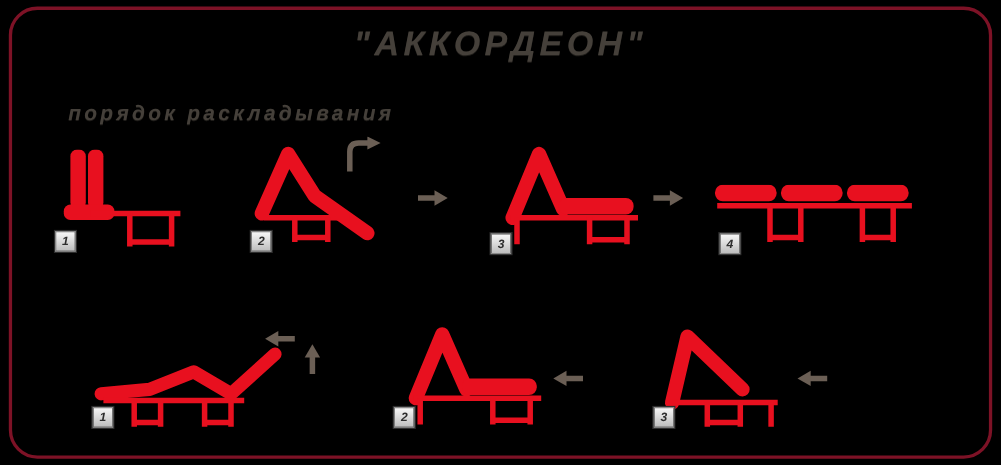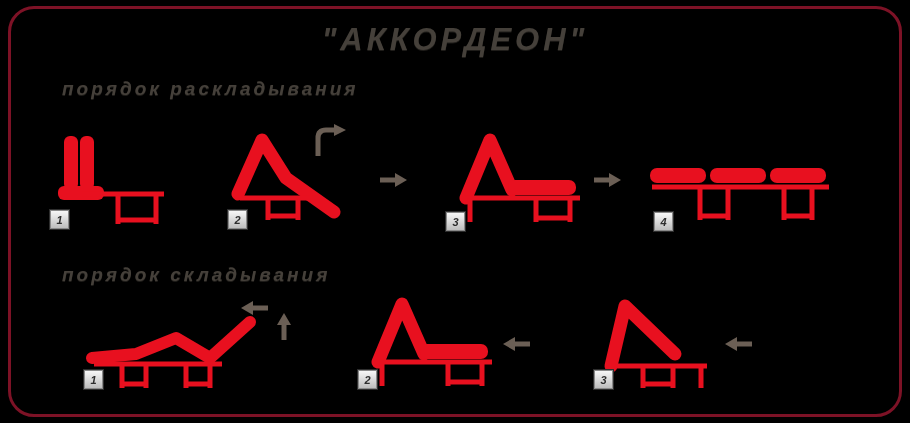--- a/index.html
+++ b/index.html
@@ -13,21 +13,21 @@
   }
   .title{
     position:absolute;top:22px;left:0;width:100%;text-align:center;margin:0;
     font-size:31px;font-weight:bold;font-style:italic;color:#45403a;
     letter-spacing:4px;text-shadow:0 1px 0 rgba(120,110,100,0.25);
   }
   .section-label{
     position:absolute;font-size:19px;font-weight:bold;font-style:italic;
     color:#45403a;letter-spacing:3px;text-shadow:0 1px 0 rgba(120,110,100,0.25);
   }
-  .unfold-label{left:62px;top:78px;}
+  .unfold-label{left:62px;top:93px;}
   .fold-label{left:62px;top:264px;}
   .abs{position:absolute;}
   .sofa rect{fill:#e8101f;stroke:none;}
   .sofa path{stroke:#e8101f;fill:none;}
   .sofa .thick{stroke-width:13;stroke-linecap:round;stroke-linejoin:round;}
   .sofa .thin{stroke-width:5;stroke-linecap:butt;}
   .arrow path{stroke:#6b5f55;fill:none;stroke-width:5;}
   .arrow polygon{fill:#6b5f55;stroke:none;}
   .step-box{
     position:absolute;width:17px;height:17px;
@@ -105,21 +105,20 @@
     <path class="thin" d="M80 19 V52"></path>
     <path class="thin" d="M52 48 H80"></path>
     <path class="thin" d="M136 19 V52"></path>
     <path class="thin" d="M164 19 V52"></path>
     <path class="thin" d="M136 48 H164"></path>
   </svg>
   <div class="step-box" style="left:654px;top:212px;">
     <span>4</span>
   </div>
 
-  <div class="section-label fold-label">порядок складывания</div>
 
   <svg class="sofa abs" style="left:80px;top:312px;" width="200" height="80" viewBox="0 0 200 80">
     <path class="thick" style="stroke-width:12" d="M12 46 L56 42 L96 26 L130 46 L170 10"></path>
     <path class="thin" d="M14 52 H142"></path>
     <path class="thin" d="M42 52 V76"></path>
     <path class="thin" d="M66 52 V76"></path>
     <path class="thin" d="M42 72 H66"></path>
     <path class="thin" d="M106 52 V76"></path>
     <path class="thin" d="M130 52 V76"></path>
     <path class="thin" d="M106 72 H130"></path>

